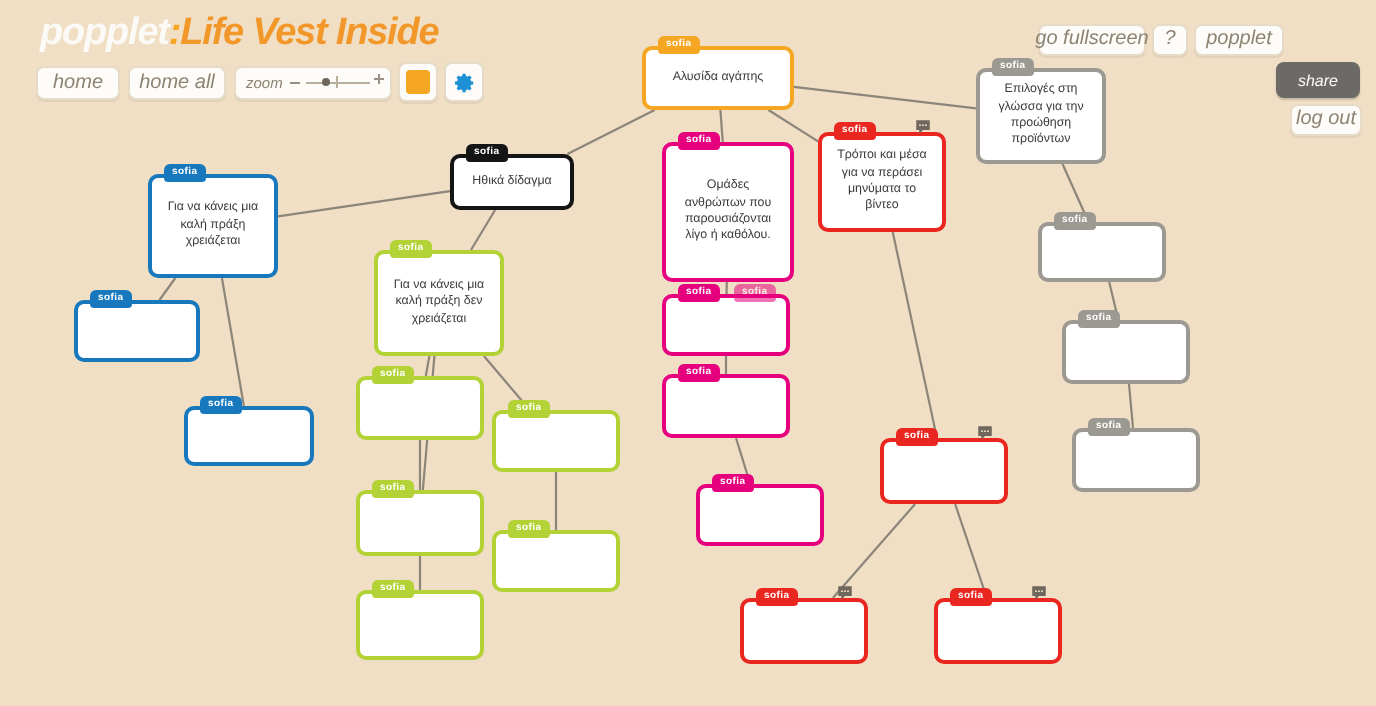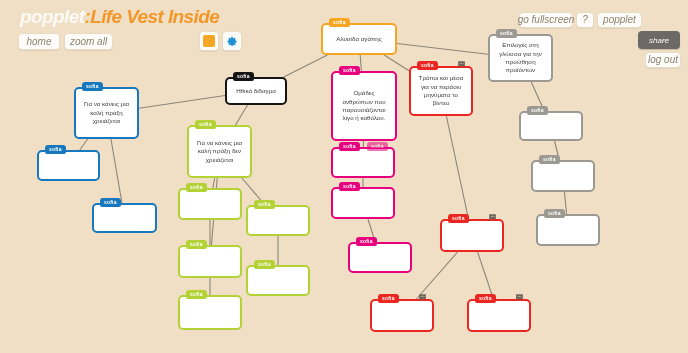--- a/index.html
+++ b/index.html
@@ -244,22 +244,30 @@
       </div>
   </div>
 
   <div id="header">
 
     <div id="logo">
       <span class="p">popplet</span><span class="c">:</span><span class="t">Life Vest Inside</span>
     </div>
 
     <div class="hbtn" id="btn-home">home</div>
-    <div class="hbtn" id="btn-viewall">zoom all</div>
-
+    <div class="hbtn" id="btn-viewall">home all</div>
+
+    <div id="zoomwrap">
+      <span class="zl">zoom</span>
+      <span class="zminus"></span>
+      <span class="ztrack"></span>
+      <span class="ztick"></span>
+      <span class="zknob"></span>
+      <span class="zplus"></span>
+    </div>
 
     <div id="swatch-btn">
       <span class="sw"></span>
     </div>
 
     <div id="gear-btn">
       <svg width="11" height="11" viewBox="0 0 24 24">
         <path fill="#1e90d6" d="M12 8.2a3.8 3.8 0 100 7.6 3.8 3.8 0 000-7.6zm0 5.9a2.1 2.1 0 110-4.2 2.1 2.1 0 010 4.2z"></path>
         <path fill="#1e90d6" d="M21 13.6v-3.2l-2.4-.4a6.9 6.9 0 00-.8-1.9l1.4-2-2.3-2.3-2 1.4a6.9 6.9 0 00-1.9-.8L12.6 2H9.4L9 4.4a6.9 6.9 0 00-1.9.8l-2-1.4L2.8 6.1l1.4 2a6.9 6.9 0 00-.8 1.9L1 10.4v3.2l2.4.4c.2.7.5 1.3.8 1.9l-1.4 2 2.3 2.3 2-1.4c.6.3 1.2.6 1.9.8l.4 2.4h3.2l.4-2.4c.7-.2 1.3-.5 1.9-.8l2 1.4 2.3-2.3-1.4-2c.3-.6.6-1.2.8-1.9l2.4-.4z"></path>
       </svg>

